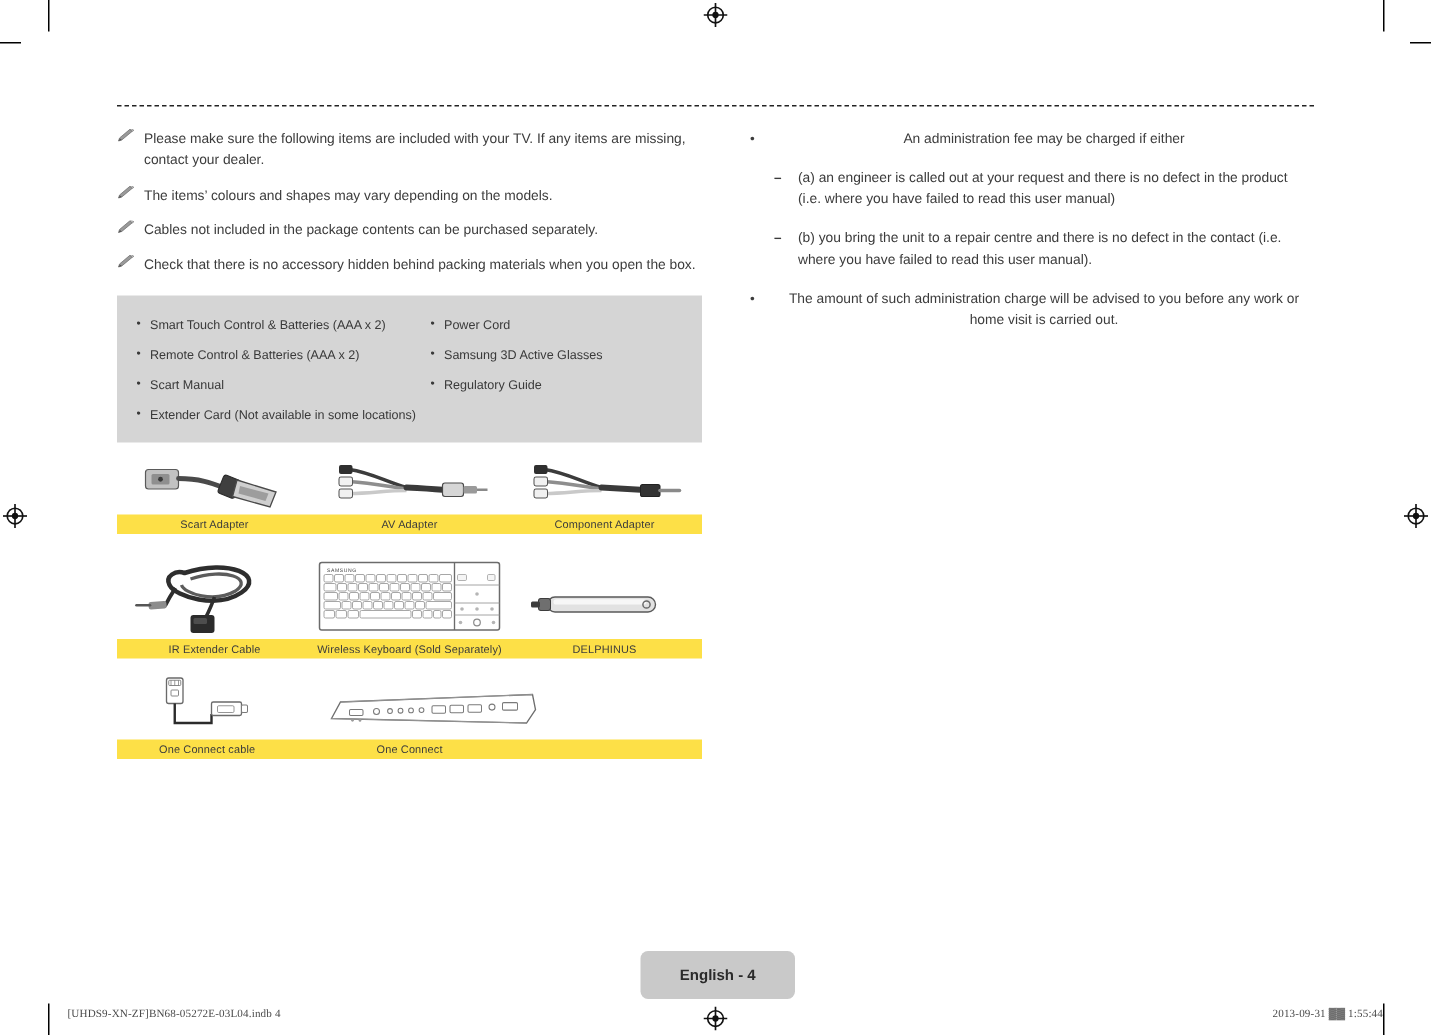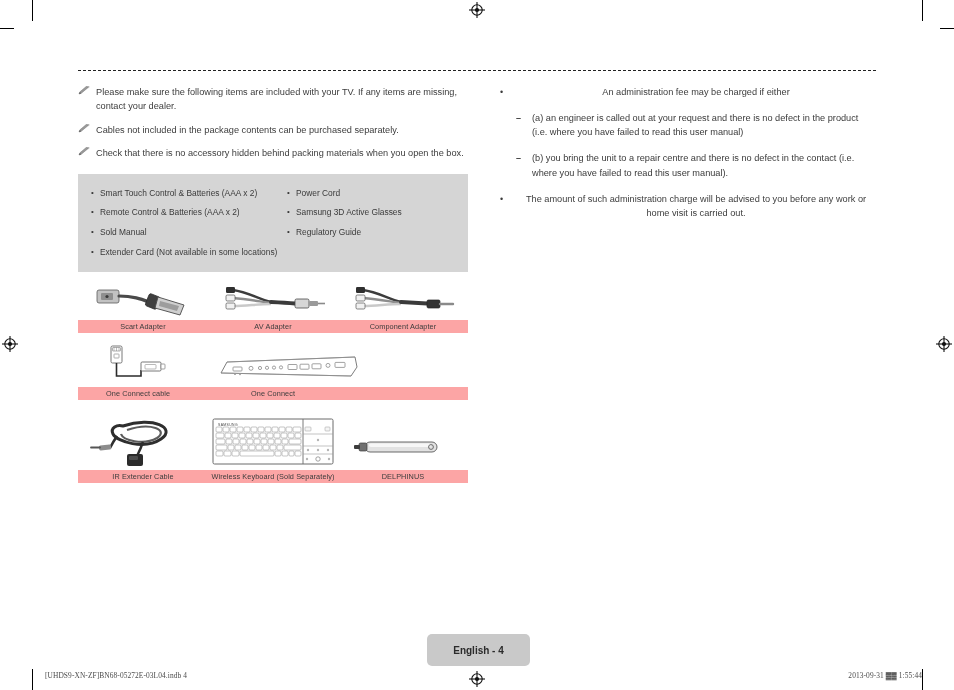--- a/index.html
+++ b/index.html
@@ -166,21 +166,21 @@
     height: 100%;
     box-sizing: border-box;
   }
   .acc-cell.w1 { width: 130px; }
   .acc-cell.w2 { width: 130px; }
   .acc-cell.w3 { width: 130px; }
   .acc-cell svg { display: block; }
 
   .caption-bar {
     display: flex;
-    background: #fca5a5;
+    background: #fde047;
     height: 13px;
     align-items: center;
   }
   .caption {
     flex: none;
     width: 130px;
     text-align: center;
     font-size: 7.3px;
     color: #3c3c3c;
     line-height: 13px;
@@ -288,20 +288,30 @@
           <span class="note-text">Please make sure the following items are included with your TV. If any items are missing, contact your dealer.</span>
         </li>
         <li class="note-item">
           <span class="note-icon">
             <svg width="12" height="9" viewBox="0 0 12 9">
               <path d="M1 8 L3.2 7.3 L10.2 1.5 L8.6 0.2 L1.7 6 Z" fill="#9a9a9a" stroke="#6e6e6e" stroke-width="0.5"></path>
               <path d="M1 8 L3.2 7.3 L2 6.3 Z" fill="#555"></path>
               <path d="M8.6 0.2 L10.2 1.5 L11.3 0.9 L9.6 -0.2 Z" fill="#c8c8c8" stroke="#6e6e6e" stroke-width="0.4"></path>
             </svg>
           </span>
+          <span class="note-text">The items’ colours and shapes may vary depending on the models.</span>
+        </li>
+        <li class="note-item">
+          <span class="note-icon">
+            <svg width="12" height="9" viewBox="0 0 12 9">
+              <path d="M1 8 L3.2 7.3 L10.2 1.5 L8.6 0.2 L1.7 6 Z" fill="#9a9a9a" stroke="#6e6e6e" stroke-width="0.5"></path>
+              <path d="M1 8 L3.2 7.3 L2 6.3 Z" fill="#555"></path>
+              <path d="M8.6 0.2 L10.2 1.5 L11.3 0.9 L9.6 -0.2 Z" fill="#c8c8c8" stroke="#6e6e6e" stroke-width="0.4"></path>
+            </svg>
+          </span>
           <span class="note-text">Cables not included in the package contents can be purchased separately.</span>
         </li>
         <li class="note-item">
           <span class="note-icon">
             <svg width="12" height="9" viewBox="0 0 12 9">
               <path d="M1 8 L3.2 7.3 L10.2 1.5 L8.6 0.2 L1.7 6 Z" fill="#9a9a9a" stroke="#6e6e6e" stroke-width="0.5"></path>
               <path d="M1 8 L3.2 7.3 L2 6.3 Z" fill="#555"></path>
               <path d="M8.6 0.2 L10.2 1.5 L11.3 0.9 L9.6 -0.2 Z" fill="#c8c8c8" stroke="#6e6e6e" stroke-width="0.4"></path>
             </svg>
           </span>
@@ -322,21 +332,21 @@
           <div class="ci c1">
             <span class="dot">•</span>
             <span>Remote Control &amp; Batteries (AAA x 2)</span>
           </div>
           <div class="ci c2">
             <span class="dot">•</span>
             <span>Samsung 3D Active Glasses</span>
           </div>
           <div class="ci c1">
             <span class="dot">•</span>
-            <span>Sold Manual</span>
+            <span>Scart Manual</span>
           </div>
           <div class="ci c2">
             <span class="dot">•</span>
             <span>Regulatory Guide</span>
           </div>
           <div class="ci full">
             <span class="dot">•</span>
             <span>Extender Card (Not available in some locations)</span>
           </div>
         </div>
@@ -382,67 +392,20 @@
                 <path d="M58 22 C 68 22.5, 76 23, 84 23.5" stroke="#3a3a3a" stroke-width="4" fill="none" stroke-linecap="round"></path>
                 <rect x="84" y="20" width="13" height="8" rx="1.4" fill="#333" stroke="#222" stroke-width="0.7"></rect>
                 <path d="M97 24 L110 24" stroke="#8a8a8a" stroke-width="2.4" stroke-linecap="round"></path>
               </svg>
             </div>
           </div>
           <div class="caption-bar">
             <div class="caption">Scart Adapter</div>
             <div class="caption">AV Adapter</div>
             <div class="caption">Component Adapter</div>
-          </div>
-        </div>
-
-        <div class="acc-row" style="margin-top:4px;">
-          <div class="acc-figs" style="height:46px;">
-            <div class="acc-cell w1">
-              <svg width="120" height="44" viewBox="0 0 120 44">
-                <rect x="28" y="3" width="11" height="17" rx="1.5" fill="#ffffff" stroke="#6a6a6a" stroke-width="0.9"></rect>
-                <rect x="29.5" y="4.5" width="8" height="3.5" rx="0.6" fill="#ffffff" stroke="#7a7a7a" stroke-width="0.6"></rect>
-                <line x1="31" y1="4.5" x2="31" y2="8" stroke="#7a7a7a" stroke-width="0.5"></line>
-                <line x1="33.5" y1="4.5" x2="33.5" y2="8" stroke="#7a7a7a" stroke-width="0.5"></line>
-                <line x1="36" y1="4.5" x2="36" y2="8" stroke="#7a7a7a" stroke-width="0.5"></line>
-                <rect x="31" y="11" width="5" height="4" rx="0.6" fill="#ffffff" stroke="#7a7a7a" stroke-width="0.6"></rect>
-                <path d="M33.5 20 L33.5 33 L58 33 L58 27" stroke="#2b2b2b" stroke-width="1.6" fill="none"></path>
-                <rect x="58" y="19" width="20" height="9" rx="1.2" fill="#ffffff" stroke="#6a6a6a" stroke-width="0.9"></rect>
-                <rect x="62" y="21.5" width="11" height="4.5" rx="0.8" fill="#ffffff" stroke="#8a8a8a" stroke-width="0.6"></rect>
-                <rect x="78" y="21" width="4" height="5" rx="0.8" fill="#ffffff" stroke="#7a7a7a" stroke-width="0.7"></rect>
-              </svg>
-            </div>
-            <div class="acc-cell w2" style="width:160px;">
-              <svg width="150" height="38" viewBox="0 0 150 38">
-                <path d="M8 24 L14 13 L142 8 L144 18 L138 27 Z" fill="#ffffff" stroke="#6e6e6e" stroke-width="0.9"></path>
-                <path d="M14 13 L142 8" stroke="#9a9a9a" stroke-width="0.6"></path>
-                <path d="M8 24 L138 27" stroke="#9a9a9a" stroke-width="0.6"></path>
-                <g fill="none" stroke="#7a7a7a" stroke-width="0.7">
-                  <rect x="20" y="18" width="9" height="4" rx="0.8"></rect>
-                  <circle cx="38" cy="19.3" r="2"></circle>
-                  <circle cx="47" cy="19" r="1.6"></circle>
-                  <circle cx="54" cy="18.8" r="1.6"></circle>
-                  <circle cx="61" cy="18.6" r="1.6"></circle>
-                  <circle cx="68" cy="18.4" r="1.6"></circle>
-                  <rect x="75" y="15.5" width="9" height="5" rx="0.8"></rect>
-                  <rect x="87" y="15.2" width="9" height="5" rx="0.8"></rect>
-                  <rect x="99" y="14.8" width="9" height="5" rx="0.8"></rect>
-                  <circle cx="115" cy="16.4" r="2"></circle>
-                  <rect x="122" y="13.4" width="10" height="5" rx="0.8"></rect>
-                </g>
-                <g fill="#9a9a9a">
-                  <circle cx="22" cy="25.2" r="0.9"></circle>
-                  <circle cx="27" cy="25.3" r="0.9"></circle>
-                </g>
-              </svg>
-            </div>
-          </div>
-          <div class="caption-bar">
-            <div class="caption left-al">One Connect cable</div>
-            <div class="caption left-al2">One Connect</div>
           </div>
         </div>
 
         <div class="acc-row" style="margin-top:4px;">
           <div class="acc-figs tall">
             <div class="acc-cell w1">
               <svg width="120" height="58" viewBox="0 0 120 58">
                 <path d="M40 14 C 70 4, 94 16, 78 27 C 62 38, 34 30, 30 22 C 27 16, 34 12, 40 14 Z" fill="none" stroke="#2e2e2e" stroke-width="3"></path>
                 <path d="M44 18 C 68 10, 86 18, 74 26 C 60 34, 40 28, 38 22" fill="none" stroke="#5c5c5c" stroke-width="2.2"></path>
                 <path d="M34 24 C 30 30, 28 34, 27 36" stroke="#2e2e2e" stroke-width="2.6" fill="none"></path>
@@ -549,20 +512,67 @@
               </svg>
             </div>
           </div>
           <div class="caption-bar">
             <div class="caption">IR Extender Cable</div>
             <div class="caption">Wireless Keyboard (Sold Separately)</div>
             <div class="caption">DELPHINUS</div>
           </div>
         </div>
 
+        <div class="acc-row" style="margin-top:4px;">
+          <div class="acc-figs" style="height:46px;">
+            <div class="acc-cell w1">
+              <svg width="120" height="44" viewBox="0 0 120 44">
+                <rect x="28" y="3" width="11" height="17" rx="1.5" fill="#ffffff" stroke="#6a6a6a" stroke-width="0.9"></rect>
+                <rect x="29.5" y="4.5" width="8" height="3.5" rx="0.6" fill="#ffffff" stroke="#7a7a7a" stroke-width="0.6"></rect>
+                <line x1="31" y1="4.5" x2="31" y2="8" stroke="#7a7a7a" stroke-width="0.5"></line>
+                <line x1="33.5" y1="4.5" x2="33.5" y2="8" stroke="#7a7a7a" stroke-width="0.5"></line>
+                <line x1="36" y1="4.5" x2="36" y2="8" stroke="#7a7a7a" stroke-width="0.5"></line>
+                <rect x="31" y="11" width="5" height="4" rx="0.6" fill="#ffffff" stroke="#7a7a7a" stroke-width="0.6"></rect>
+                <path d="M33.5 20 L33.5 33 L58 33 L58 27" stroke="#2b2b2b" stroke-width="1.6" fill="none"></path>
+                <rect x="58" y="19" width="20" height="9" rx="1.2" fill="#ffffff" stroke="#6a6a6a" stroke-width="0.9"></rect>
+                <rect x="62" y="21.5" width="11" height="4.5" rx="0.8" fill="#ffffff" stroke="#8a8a8a" stroke-width="0.6"></rect>
+                <rect x="78" y="21" width="4" height="5" rx="0.8" fill="#ffffff" stroke="#7a7a7a" stroke-width="0.7"></rect>
+              </svg>
+            </div>
+            <div class="acc-cell w2" style="width:160px;">
+              <svg width="150" height="38" viewBox="0 0 150 38">
+                <path d="M8 24 L14 13 L142 8 L144 18 L138 27 Z" fill="#ffffff" stroke="#6e6e6e" stroke-width="0.9"></path>
+                <path d="M14 13 L142 8" stroke="#9a9a9a" stroke-width="0.6"></path>
+                <path d="M8 24 L138 27" stroke="#9a9a9a" stroke-width="0.6"></path>
+                <g fill="none" stroke="#7a7a7a" stroke-width="0.7">
+                  <rect x="20" y="18" width="9" height="4" rx="0.8"></rect>
+                  <circle cx="38" cy="19.3" r="2"></circle>
+                  <circle cx="47" cy="19" r="1.6"></circle>
+                  <circle cx="54" cy="18.8" r="1.6"></circle>
+                  <circle cx="61" cy="18.6" r="1.6"></circle>
+                  <circle cx="68" cy="18.4" r="1.6"></circle>
+                  <rect x="75" y="15.5" width="9" height="5" rx="0.8"></rect>
+                  <rect x="87" y="15.2" width="9" height="5" rx="0.8"></rect>
+                  <rect x="99" y="14.8" width="9" height="5" rx="0.8"></rect>
+                  <circle cx="115" cy="16.4" r="2"></circle>
+                  <rect x="122" y="13.4" width="10" height="5" rx="0.8"></rect>
+                </g>
+                <g fill="#9a9a9a">
+                  <circle cx="22" cy="25.2" r="0.9"></circle>
+                  <circle cx="27" cy="25.3" r="0.9"></circle>
+                </g>
+              </svg>
+            </div>
+          </div>
+          <div class="caption-bar">
+            <div class="caption left-al">One Connect cable</div>
+            <div class="caption left-al2">One Connect</div>
+          </div>
+        </div>
+
       </div>
     </div>
 
     <div class="col-right">
       <ul class="bullet-list">
         <li>
           <div class="bullet-item">
             <span class="bullet-mark">•</span>
             <span class="bullet-text">An administration fee may be charged if either</span>
           </div>

